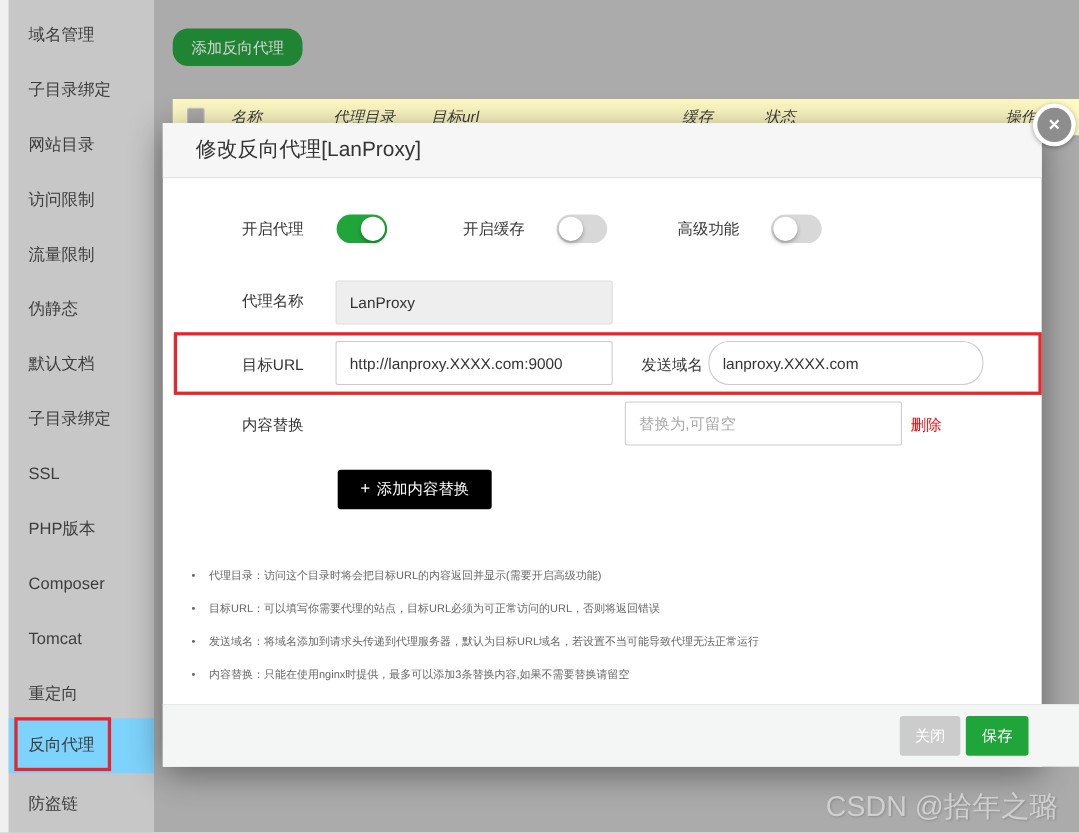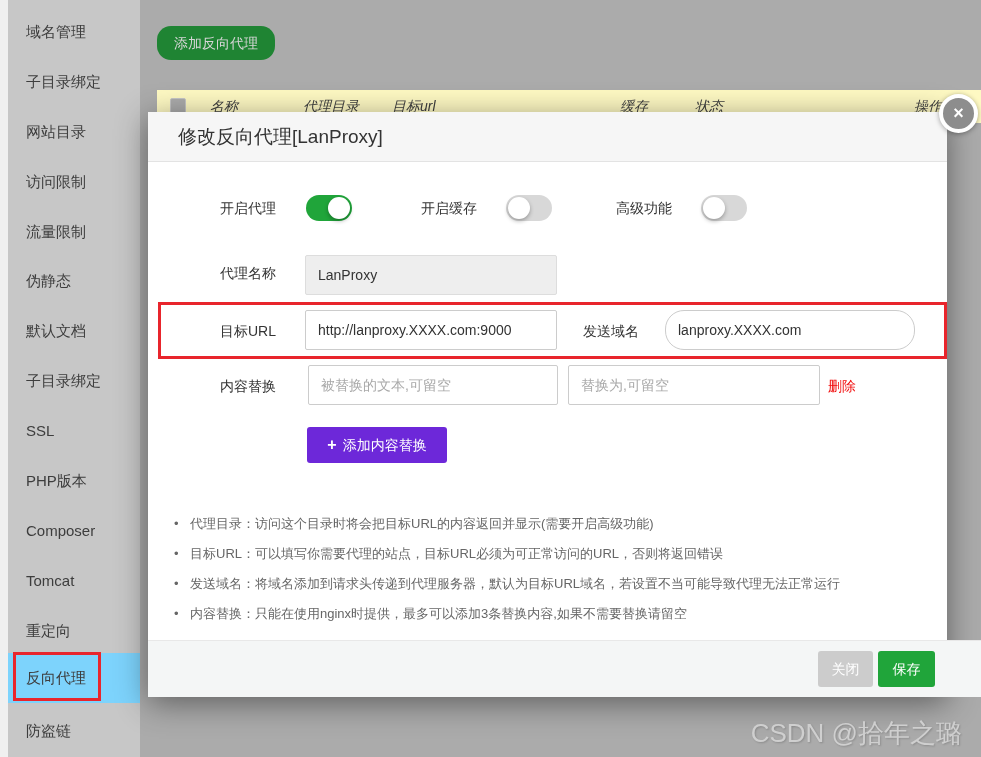--- a/index.html
+++ b/index.html
@@ -40,26 +40,26 @@
 
   .txt { position:absolute; height:40px; border:1px solid #ccc; border-radius:2px;
          padding:0 12px; font-size:14px; color:#333; background:#fff; outline:none;
          font-family:"Liberation Sans", sans-serif; }
   .txt::placeholder { color:#a9a9a9; }
   .txt.readonly { background:#eee; border-color:#ddd; }
 
   .link-del { position:absolute; font-size:14px; color:#f10b0b; cursor:pointer; }
 
   .btn-add-rep { position:absolute; left:159px; top:315px; width:140px; height:36px;
-                 background:#6d28d9; border-radius:3px; color:#fff; font-size:14px;
-                 text-align:center; line-height:36px; cursor:pointer; }
+                 background:#000000; border-radius:3px; color:#fff; font-size:14px;
+                 text-align:center; line-height:36px; cursor:pointer;font-family:Liberation Serif, serif; }
   .btn-add-rep .plus { font-weight:bold; font-size:16px; margin-right:6px; }
 
   .notes { position:absolute; left:22px; top:397px; width:740px; list-style:none; }
-  .notes li { position:relative; padding-left:20px; line-height:30px; font-size:13px;
+  .notes li { position:relative; padding-left:20px; line-height:30px; font-size:10px;
               color:#666; white-space:nowrap; }
   .notes li::before { content:"•"; position:absolute; left:4px; color:#666; }
 
   .dlg-footer { position:absolute; left:0; top:528px; width:933px; height:57px;
                 background:#f4f6f6; border-top:1px solid #e8e8e8; }
   .btn { position:absolute; top:10px; height:36px; border-radius:3px; color:#fff;
          font-size:14px; text-align:center; line-height:36px; cursor:pointer; }
   .btn-close { left:670px; width:55px; background:#ccc; }
   .btn-save  { left:730px; width:57px; background:#20a53a; }
 
@@ -131,24 +131,23 @@
         <div class="knob"></div>
       </div>
 
     <div class="lbl" style="left:72px; top:153px">代理名称</div>
     <input class="txt readonly" style="left: 157px; top: 143px; width: 252px;" value="LanProxy">
 
     <div class="lbl" style="left:72px; top:211px">目标URL</div>
     <input class="txt" style="left: 157px; top: 198px; width: 252px;" value="http://lanproxy.XXXX.com:9000">
 
     <div class="lbl" style="left:435px; top:211px">发送域名</div>
-    <input class="txt" style="left: 517px; top: 198px; width: 250px; border-radius: 19px;" value="lanproxy.XXXX.com">
+    <input class="txt" style="left: 496px; top: 198px; width: 250px; border-radius: 19px;" value="lanproxy.XXXX.com">
 
     <div class="lbl" style="left:72px; top:266px">内容替换</div>
-    <input class="txt" style="left: 160px; top: 253px; width: 250px;" placeholder="被替换的文本,可留空">
     <input class="txt" style="left: 420px; top: 253px; width: 252px;" placeholder="替换为,可留空">
     <div class="link-del" style="left:680px; top:266px">删除</div>
 
     <div class="btn-add-rep">
       <span class="plus">+</span><span>添加内容替换</span>
     </div>
 
     <ul class="notes">
       <li>代理目录：访问这个目录时将会把目标URL的内容返回并显示(需要开启高级功能)</li>
       <li>目标URL：可以填写你需要代理的站点，目标URL必须为可正常访问的URL，否则将返回错误</li>

